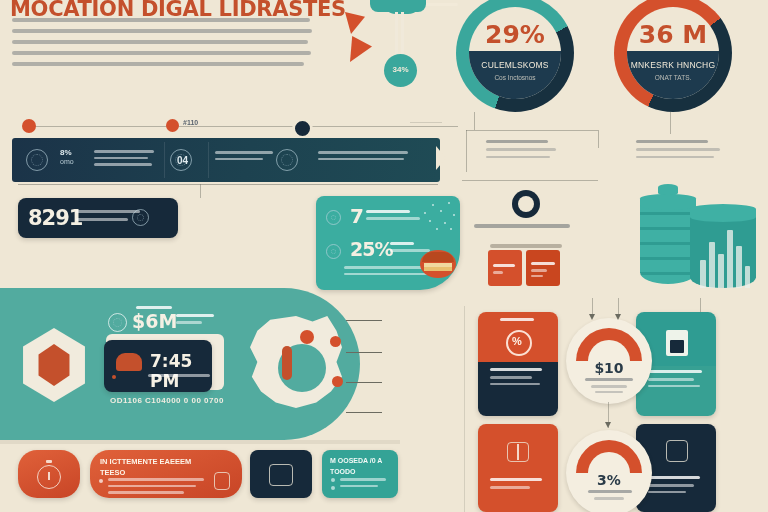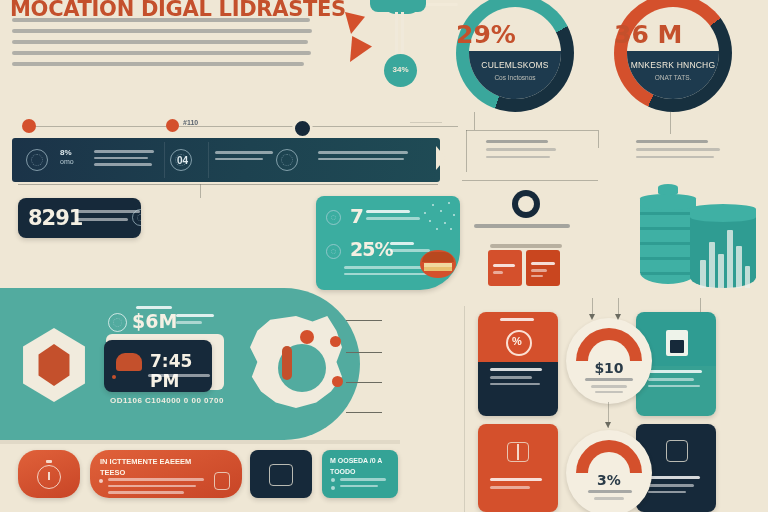--- a/index.html
+++ b/index.html
@@ -37,21 +37,21 @@
   }
   .donut .hole {
     position: absolute; inset: 13px; border-radius: 50%; background: #efe7d5;
   }
   .donut .cap {
     position: absolute; left: 13px; right: 13px; bottom: 13px; height: 48px;
     border-radius: 0 0 52px 52px; background: #1d3a4e;
     overflow: hidden;
   }
   .donut .val {
-    position: absolute; left: 0; right: 0; top: 26px; text-align: left;
+    position: absolute; left: 0; right: 0; top: 26px; text-align: center;
     font-size: 25px; font-weight: bold; color: #c4502c;
     font-family: "DejaVu Sans", sans-serif; filter: blur(.6px);
   }
   .donut .lbl {
     position: absolute; left: 0; right: 0; top: 9px; text-align: center;
     font-size: 8.5px; font-weight: normal; color: #f2ead9; letter-spacing: .2px;
     filter: blur(.5px);
   }
   .donut .sub {
     position: absolute; left: 0; right: 0; top: 23px; text-align: center;
@@ -233,21 +233,21 @@
     <div style="position:absolute;left:306px;top:13px;">
       <span class="tl lightd" style="width:90px;height:2.5px;margin-bottom:4px"></span>
       <span class="tl lightd" style="width:86px;height:2.5px"></span>
     </div>
 
     <div style="position:absolute;right:-6px;top:8px;width:0;height:0;border-left:10px solid #efe7d5;border-top:12px solid transparent;border-bottom:12px solid transparent;"></div>
   </div>
   <div class="ln h" style="left:18px; top:184px; width:420px; background:rgba(110,110,100,.5);"></div>
   <div class="ln v" style="left:200px; top:184px; height:14px;"></div>
 
-  <div class="card navy shadow" style="left:18px; top:198px; width:123px; height:40px;">
+  <div class="card navy shadow" style="left:18px; top:198px; width:160px; height:40px;">
     <div class="bignum" style="position:absolute;left:10px;top:8px;font-size:21px;">8291</div>
     <div style="position:absolute;left:58px;top:12px;">
       <span class="tl lightd" style="width:64px;height:3px;margin-bottom:5px"></span>
       <span class="tl lightd" style="width:52px;height:3px"></span>
     </div>
     <div class="circ-ic" style="left:114px; top:11px; width:17px; height:17px;"></div>
   </div>
 
 
 

